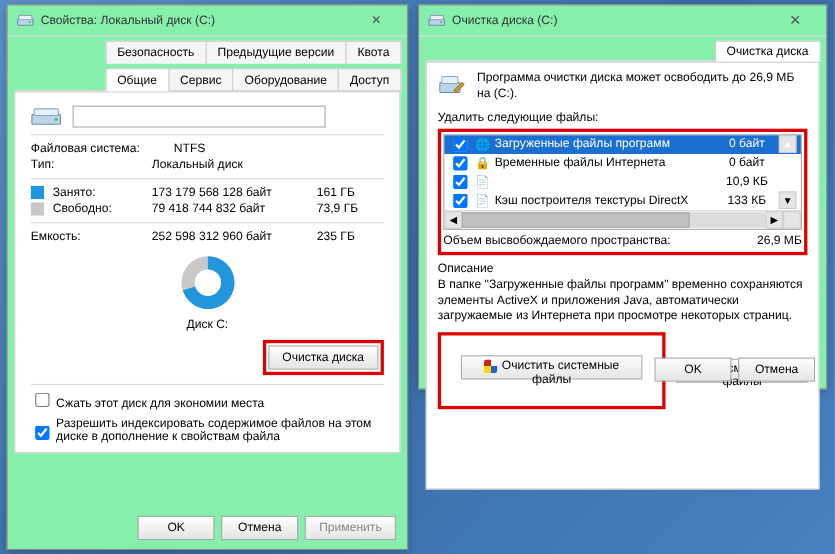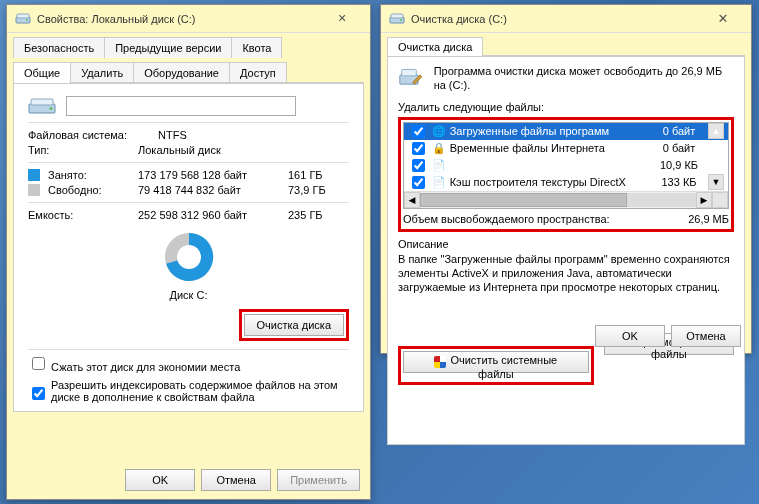--- a/index.html
+++ b/index.html
@@ -1,25 +1,25 @@
 <!DOCTYPE html>
 <html><head>
 <meta charset="utf-8">
 <style>
 * { box-sizing: border-box; font-family: "Segoe UI", Tahoma, sans-serif; font-size: 11px; }
 body { margin: 0; width: 759px; height: 504px; background: linear-gradient(135deg, #5b8fc7 0%, #3a6da8 50%, #4780c0 100%); position: relative; }
-.win { position: absolute; background: #fef9c3; border: 1px solid #8a8a8a; box-shadow: 0 2px 8px rgba(0,0,0,.3); }
+.win { position: absolute; background: #86efac; border: 1px solid #8a8a8a; box-shadow: 0 2px 8px rgba(0,0,0,.3); }
 .win-left { left: 6px; top: 4px; width: 365px; height: 496px; }
 .win-right { left: 380px; top: 4px; width: 372px; height: 350px; }
 .titlebar { height: 28px; display: flex; align-items: center; padding: 0 8px; border-bottom: 1px solid #ddd; }
 .titlebar .icon-slot { width: 16px; height: 16px; margin-right: 6px; display: flex; align-items: center; justify-content: center; }
 .titlebar .title { flex: 1; color: #333; }
 .titlebar .close { width: 40px; height: 24px; display: flex; align-items: center; justify-content: center; color: #555; cursor: default; }
 .right-title .close { font-size: 13px; }
-.tabs { display: flex; padding: 4px 6px 0 6px; border-bottom: none; position: relative; }
+.tabs { display: flex; padding: 4px 6px 0 6px; border-bottom: none; position: relative; justify-content: flex-end; }
 .tabrow2 { margin-top: 0; }
 .tab { padding: 4px 10px; border: 1px solid #ccc; border-bottom: none; background: #f5f5f5; margin-right: -1px; cursor: default; }
 .tab.active { background: #fff; position: relative; z-index: 2; }
 .tab-underline { position: absolute; bottom: -1px; left: 6px; right: 6px; height: 1px; background: #ccc; z-index: 1; }
 .tabbody { padding: 10px 14px 6px 14px; border: 1px solid #ccc; margin: -1px 6px 6px 6px; background: #fff; position: relative; }
 .row { display: flex; align-items: center; margin: 3px 0; }
 .row .lbl { width: 110px; color: #000; }
 .row .val { flex: 1; }
 .sep { border-top: 1px solid #ddd; margin: 6px 0; }
 .swatch { width: 12px; height: 12px; margin-right: 8px; }
@@ -50,21 +50,21 @@
 .fl-row .fsize { width: 50px; text-align: center; }
 .scrollarrow { width: 16px; height: 16px; background: #e5e5e5; border: 1px solid #ccc; text-align: center; line-height: 14px; font-size: 9px; }
 .fl-scroll { display: flex; align-items: center; height: 17px; background: #f0f0f0; border-top: 1px solid #ddd; }
 .fl-scroll .track { flex: 1; height: 14px; background: #dcdcdc; position: relative; }
 .fl-scroll .thumb { position: absolute; left: 0; width: 75%; top: 0; bottom: 0; background: #c0c0c0; border: 1px solid #aaa; }
 .freed-row { display: flex; justify-content: space-between; margin: 4px 0 2px 0; }
 .desc-box { border-top: 0; margin-top: 6px; }
 .desc-label { color: #000; display: inline-block; background: #fff; position: relative; top: 0; }
 .desc-text { color: #000; margin: 2px 0 8px 0; line-height: 1.3; }
 .sysbtn-row { display: flex; gap: 10px; justify-content: flex-start; align-items: center; }
-.redbox-sys { border: 3px solid #d00; padding: 2px; margin-top: 44px; }
+.redbox-sys { border: 3px solid #d00; padding: 18px; }
 .shield { width: 12px; height: 12px; display: inline-block; background: conic-gradient(#fff 0 25%, #2266cc 25% 50%, #ffd400 50% 75%, #d02020 75% 100%); border-radius: 2px; margin-right: 4px; vertical-align: middle; }
 .right-footer { position: absolute; bottom: 6px; right: 10px; display: flex; gap: 6px; }
 svg.drive { width: 100%; height: 100%; }
 </style>
 </head>
 <body>
 
 <div class="win win-left">
   <div class="titlebar">
     <span class="icon-slot">
@@ -78,21 +78,21 @@
     <span class="close">✕</span>
   </div>
 
   <div class="tabs">
     <div class="tab">Безопасность</div>
     <div class="tab">Предыдущие версии</div>
     <div class="tab">Квота</div>
   </div>
   <div class="tabs tabrow2">
     <div class="tab active">Общие</div>
-    <div class="tab">Удалить</div>
+    <div class="tab">Сервис</div>
     <div class="tab">Оборудование</div>
     <div class="tab">Доступ</div>
     <div class="tab-underline"></div>
   </div>
 
   <div class="tabbody">
     <div class="row">
       <span class="drive-icon">
         <svg class="drive" viewBox="0 0 28 20">
             <rect x="1" y="8" width="26" height="9" rx="1" fill="#bcd4e8" stroke="#6a90b0"></rect>

